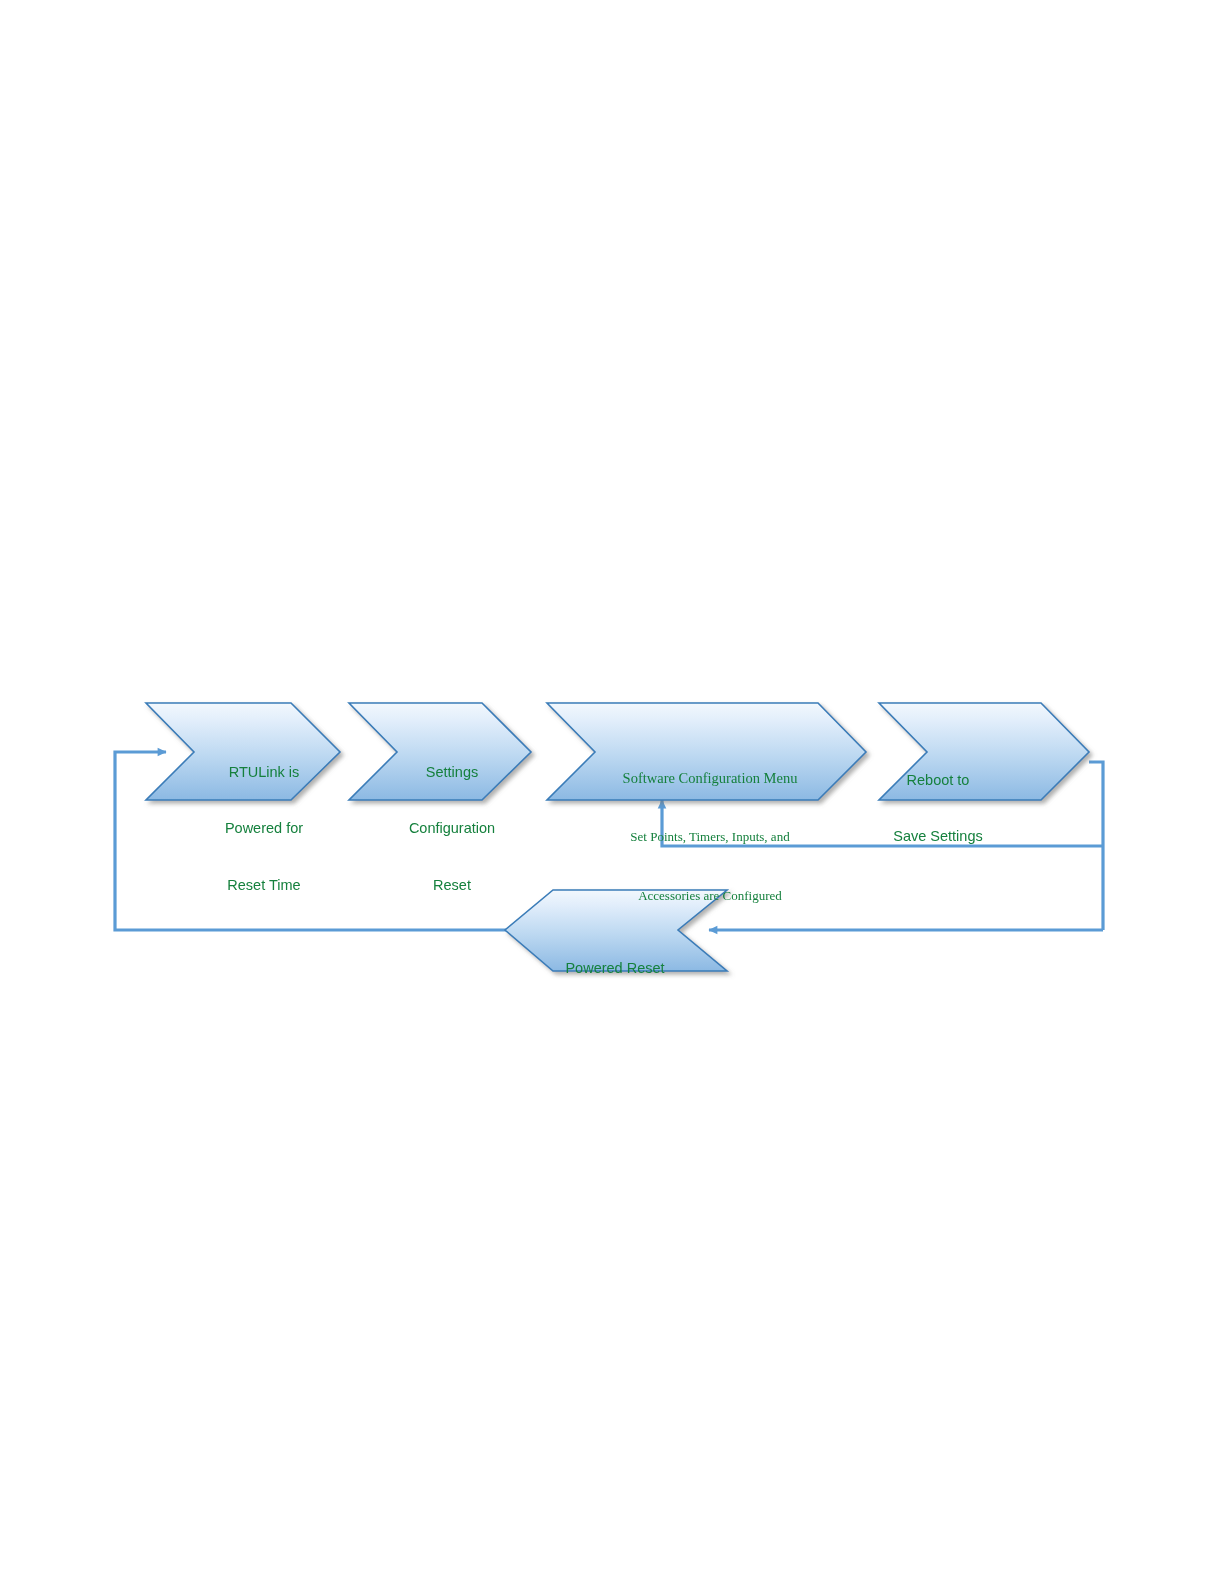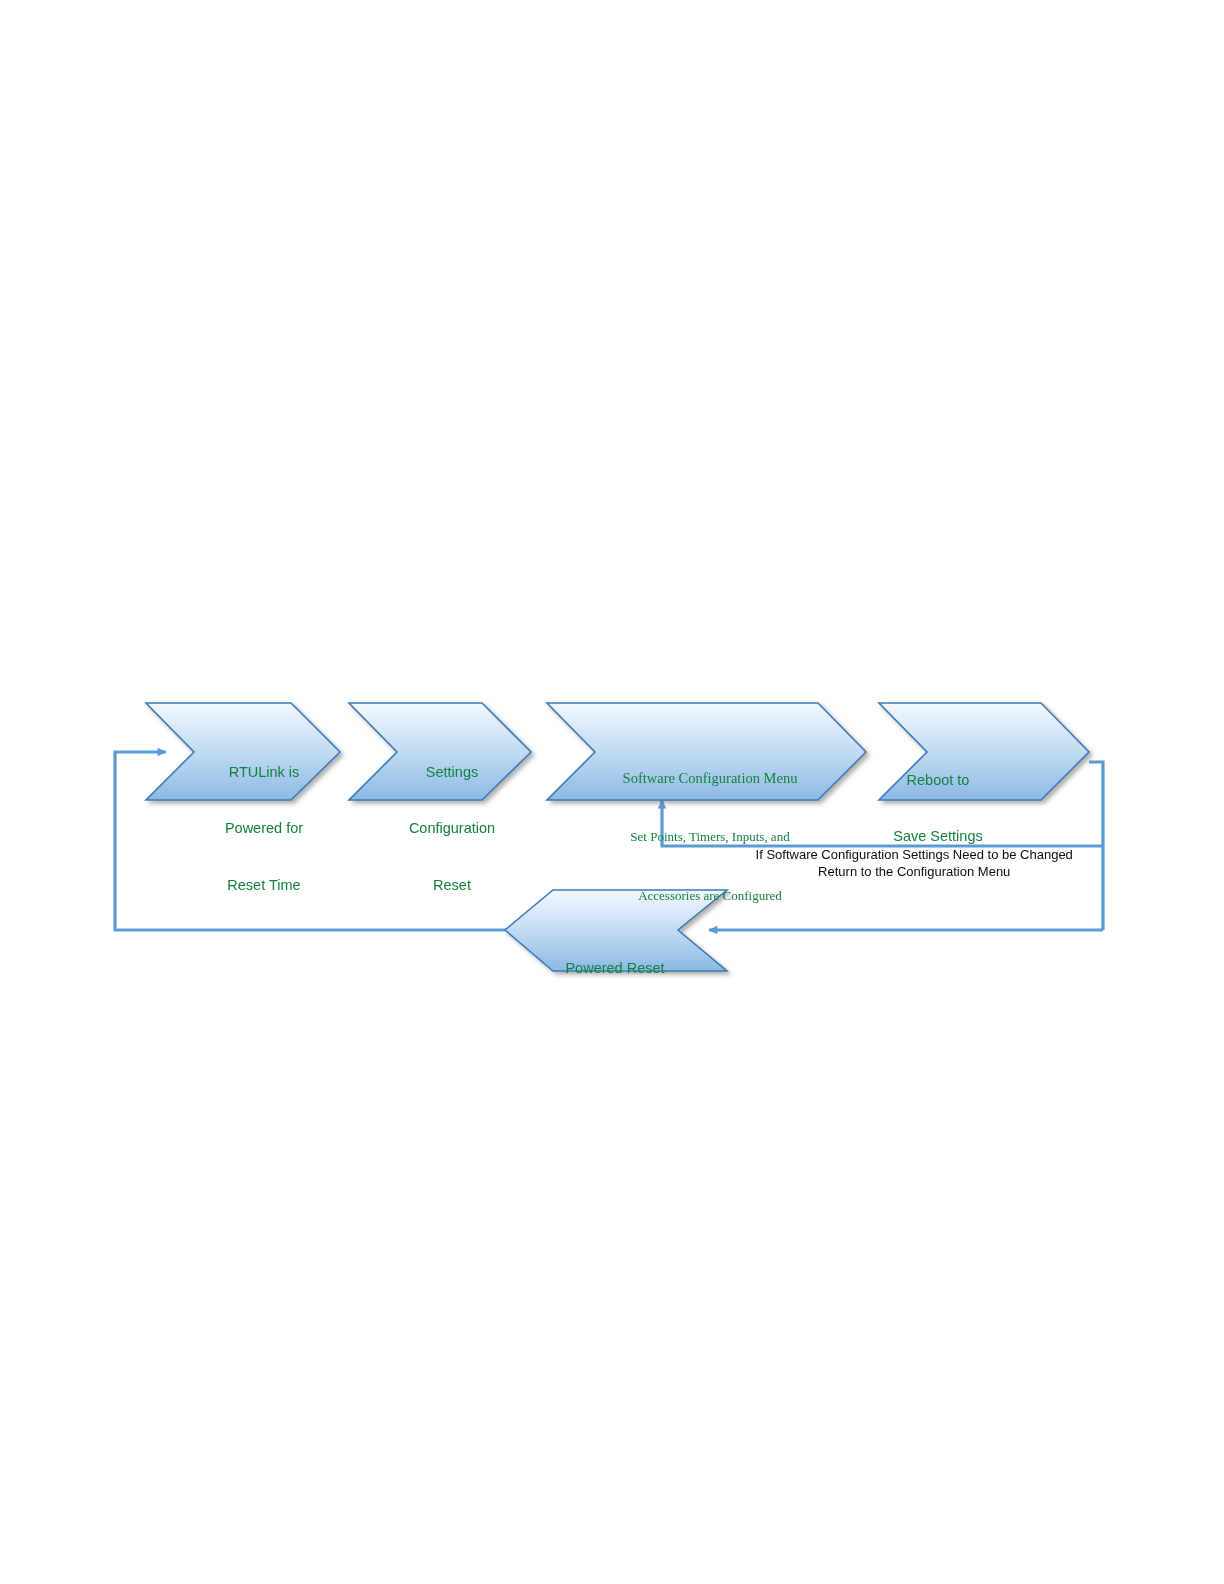--- a/index.html
+++ b/index.html
@@ -148,19 +148,15 @@
 
   <div class="node-label label-primary" style="left:874px; top:733px; width:128px;">
     <span class="l1">Reboot to</span>
     <span class="l1">Save Settings</span>
   </div>
 
   <div class="node-label label-primary" style="left:540px; top:921px; width:150px;">
     <span class="l1">Powered Reset</span>
   </div>
 
-  <div class="edge-label" style="left:700px; top:828px; width:414px;">
-    <span class="l1">If Software Configuration Settings Need to be Changed</span>
-    <span class="l1">Return to the Configuration Menu</span>
-  </div>
 
 
 </div>
 
 </body></html>

